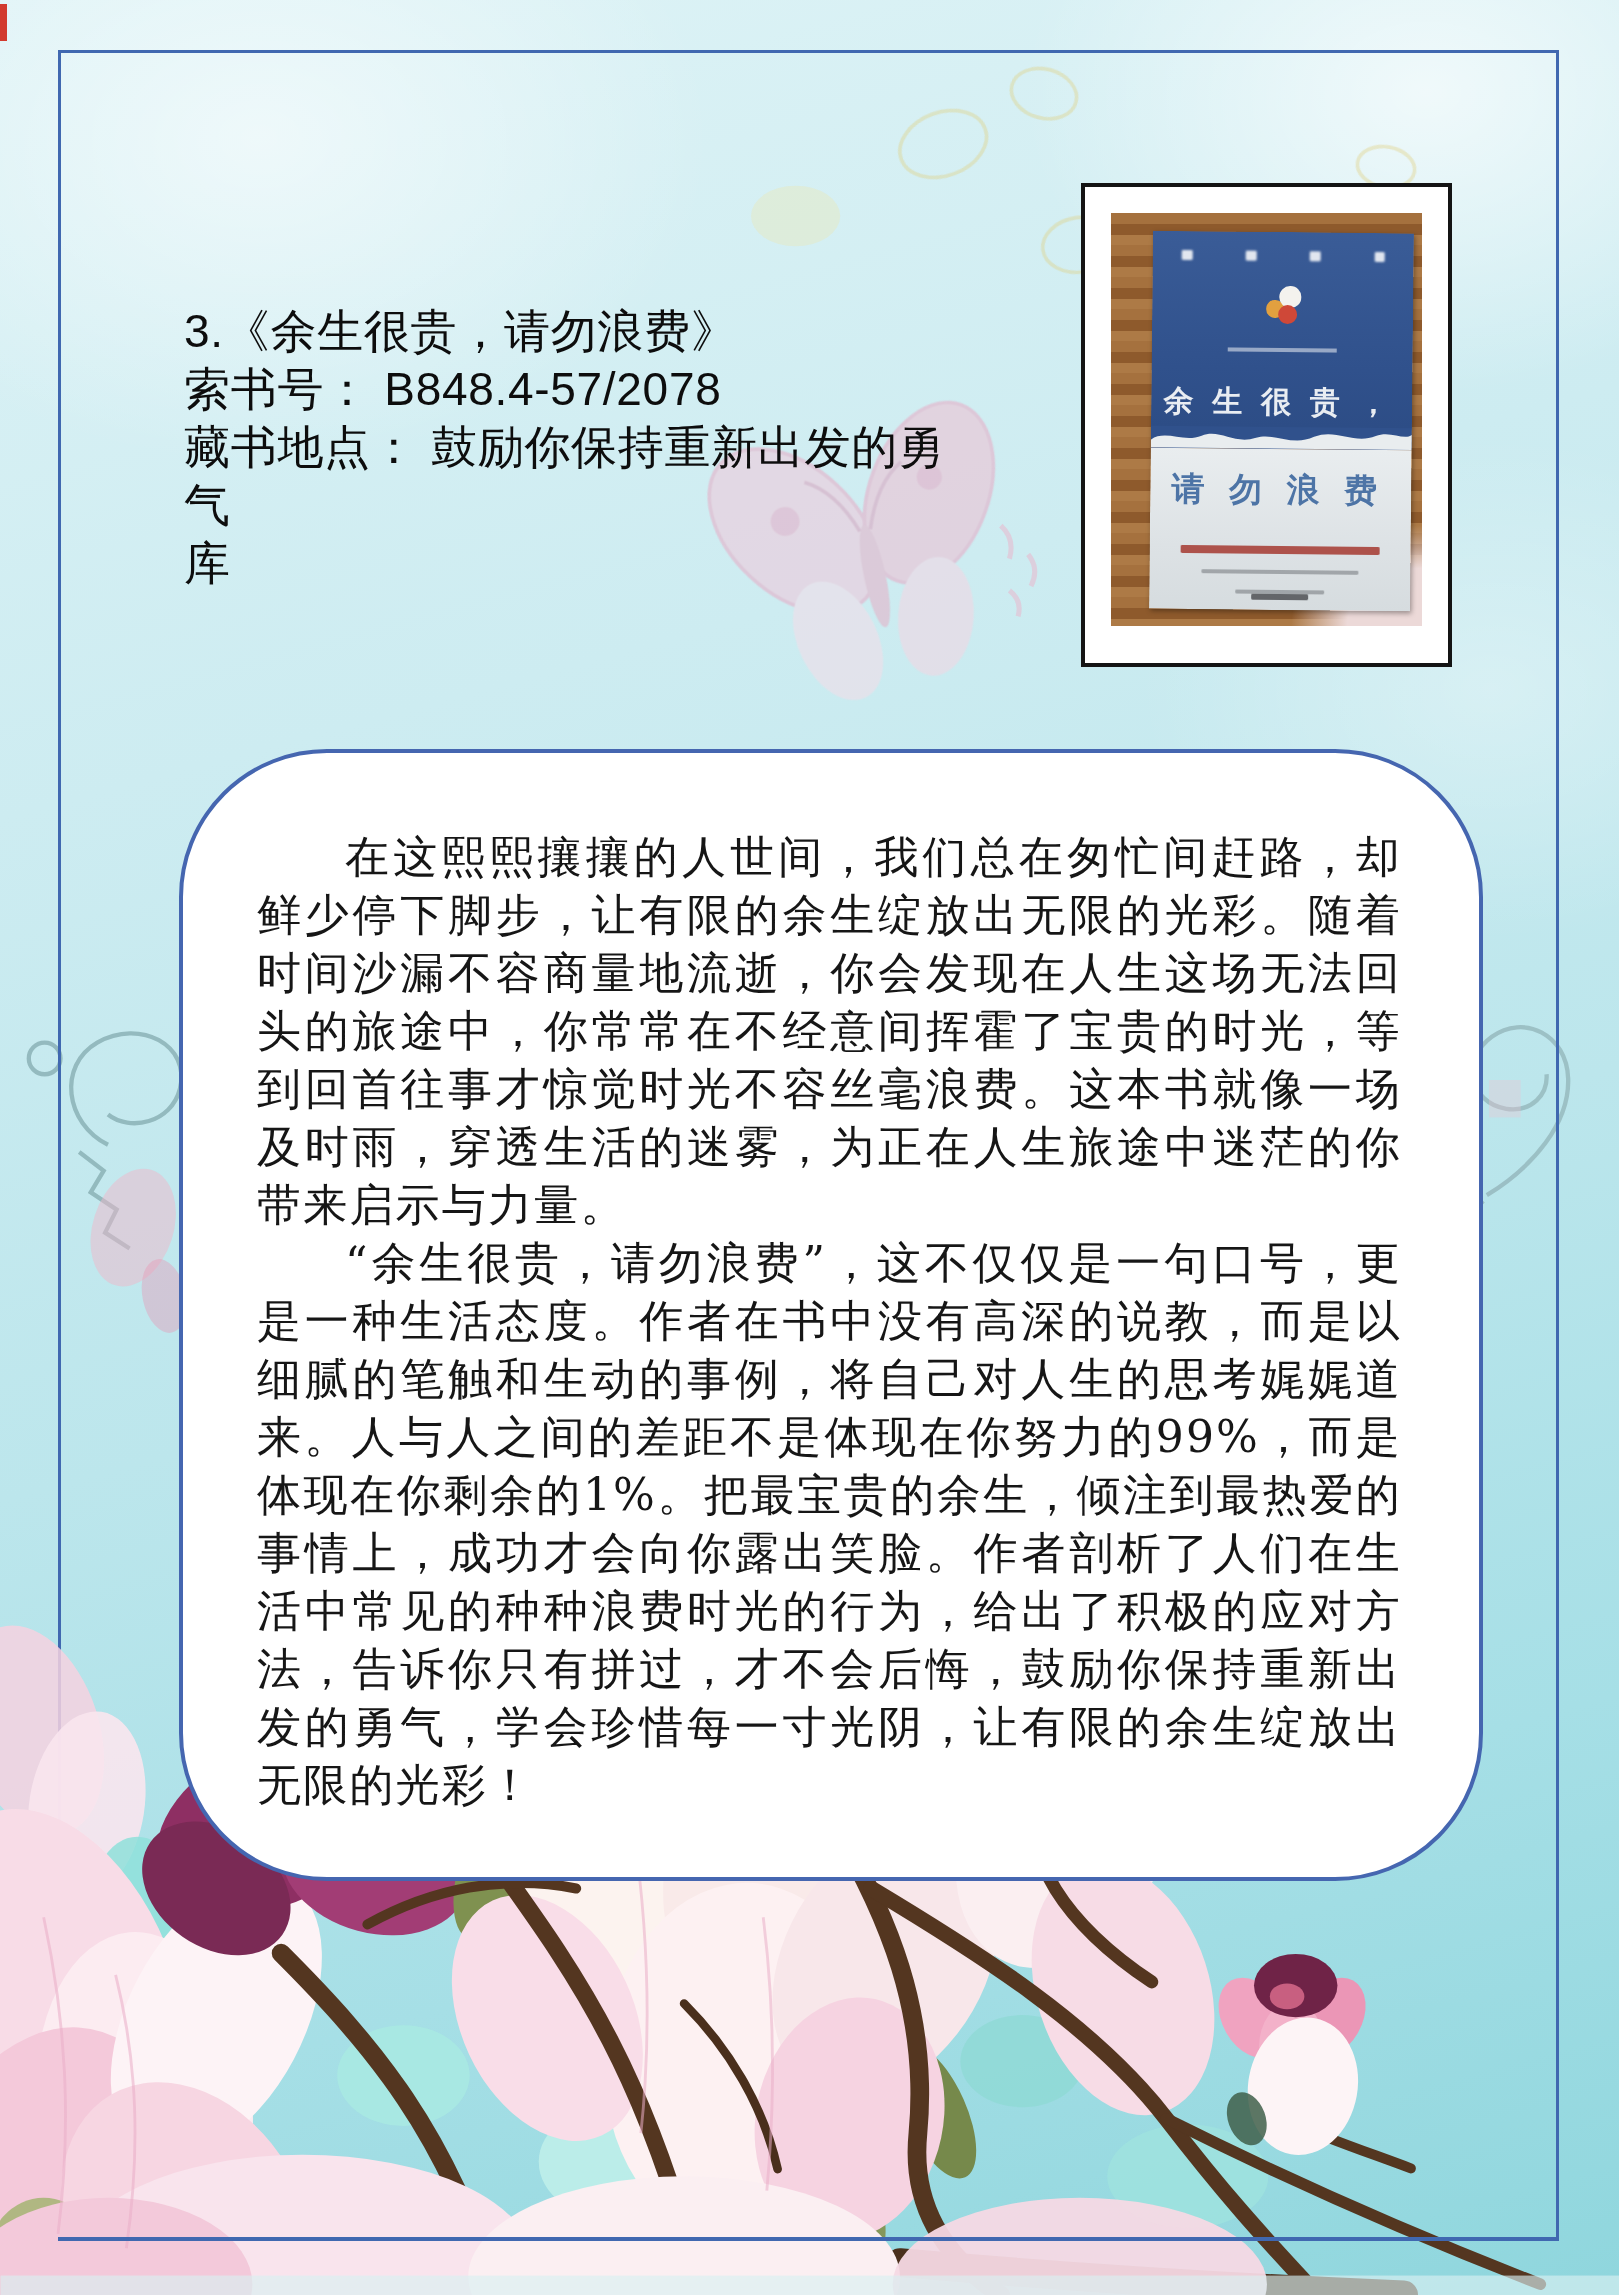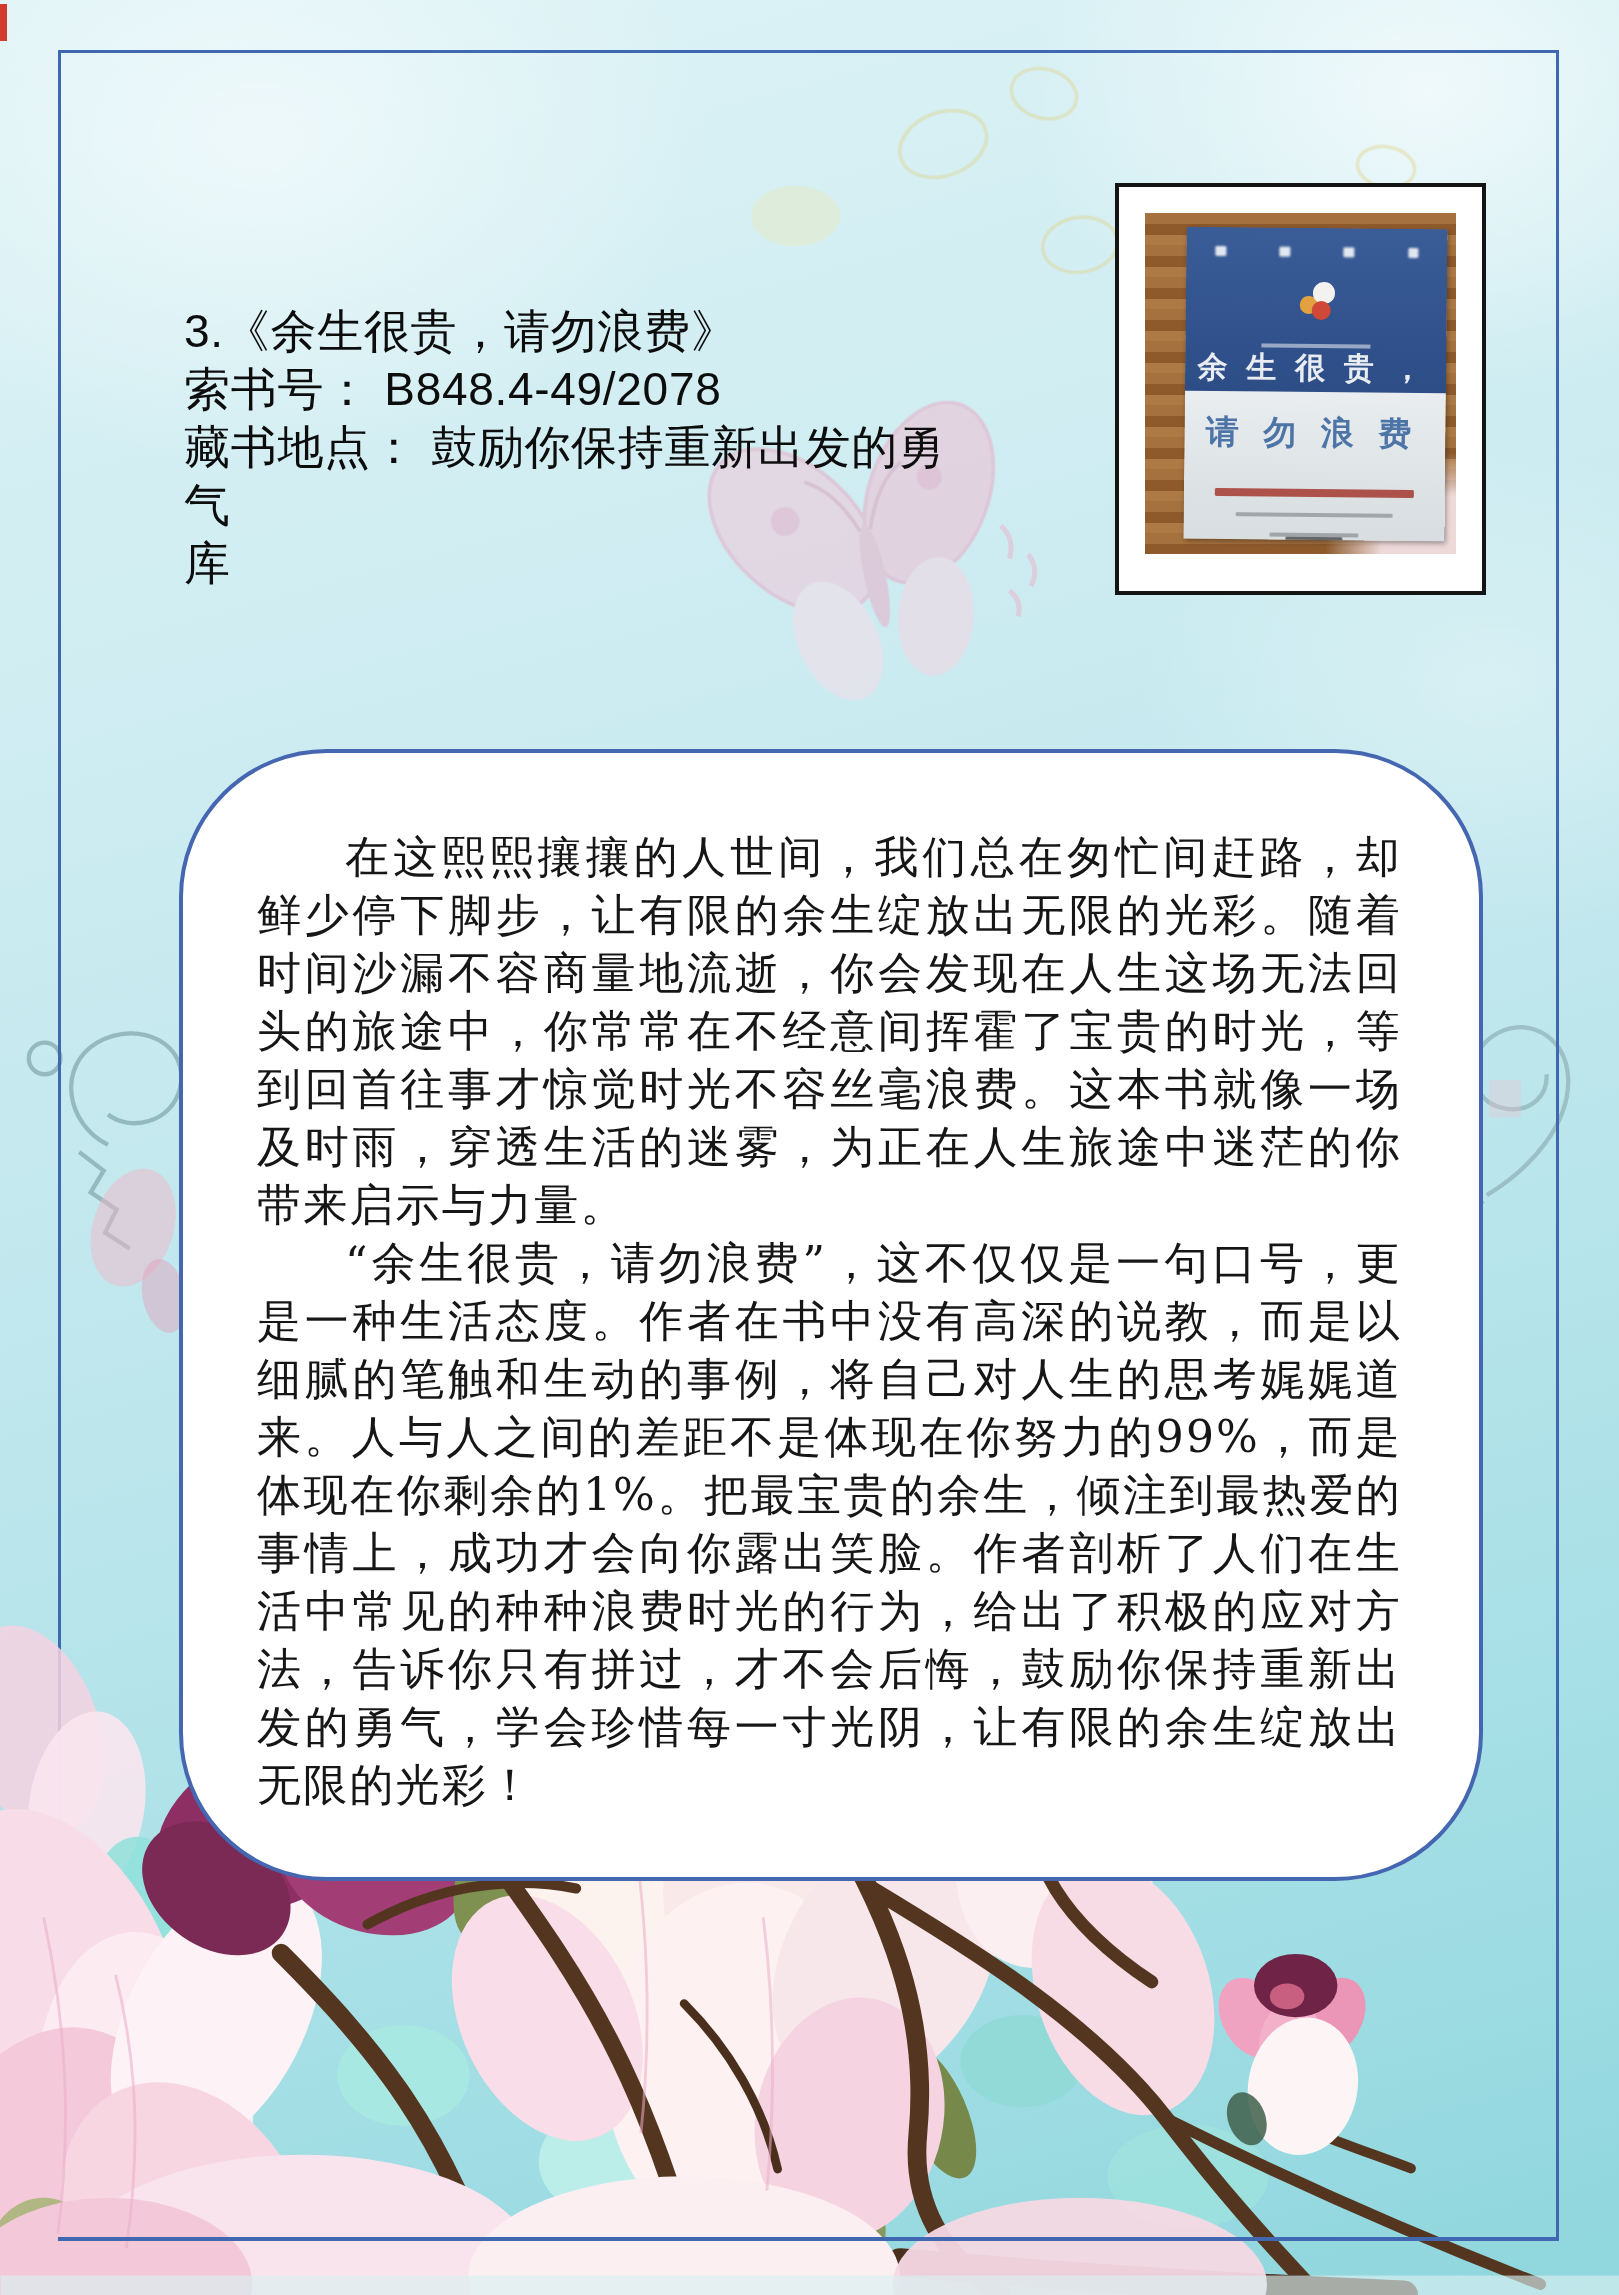--- a/index.html
+++ b/index.html
@@ -19,21 +19,21 @@
   .page-border{left:58px;top:50px;width:1501px;height:2190px;z-index:2;
       border:3.6px solid #4068b0;box-sizing:border-box;}
   .border-bottom-line{left:58px;top:2237px;width:1501px;height:3.6px;background:#4068b0;z-index:6;}
   .corner-red{left:0;top:4.3px;width:6.5px;height:37px;background:#d23a2e;z-index:3;}
 
   
   .entry{left:184px;top:302px;width:806px;z-index:3;color:#0d0d0d;
          font-size:46px;line-height:58px;font-weight:500;letter-spacing:0.7px;}
 
   
-  .frame{left:1115px;top:183px;width:371px;height:412px;z-index:3;background:#fff;
+  .frame{left:1081px;top:183px;width:371px;height:484px;z-index:3;background:#fff;
          border:4.3px solid #141414;box-sizing:border-box;padding:26px 26px 37px 26px;}
   .photo{position:relative;width:100%;height:100%;overflow:hidden;
          background:
            radial-gradient(187px 144px at 100% 100%, #ecd9d8 0 40%, rgba(236,217,216,0) 70%),
            repeating-linear-gradient(180deg,#a5713e 0 11.5px,#8e5a2c 11.5px 21.6px,#ad7a46 21.6px 32px);}
   .book{position:absolute;left:13%;top:4.5%;right:3%;bottom:4%;
         transform:rotate(.6deg);box-shadow:1.4px 2.2px 5.8px rgba(0,0,0,.35);
         display:flex;flex-direction:column;overflow:hidden;}
   .cover-top{height:56%;background:linear-gradient(180deg,#3a5c97 0%,#30518c 70%,#2d4d86 100%);
              position:relative;display:flex;flex-direction:column;align-items:center;}
@@ -118,21 +118,21 @@
     <path d="M2060,1668 C2030,1700 2018,1720 2012,1736"></path>
   </g>
   <rect x="2068" y="1500" width="44" height="52" fill="#eec4d2" opacity="0.35"></rect>
 </svg>
 
 <div class="abs page-border"></div>
 <div class="abs corner-red"></div>
 
 <div class="abs entry">
   <div>3.《余生很贵，请勿浪费》</div>
-  <div>索书号： B848.4-49/2078</div>
+  <div>索书号： B848.4-57/2078</div>
   <div>藏书地点： 鼓励你保持重新出发的勇气</div>
   <div>库</div>
 </div>
 
 <div class="abs frame">
   <div class="photo">
     <div class="book">
       <div class="cover-top">
         <div class="top-chars">
           <span></span>

